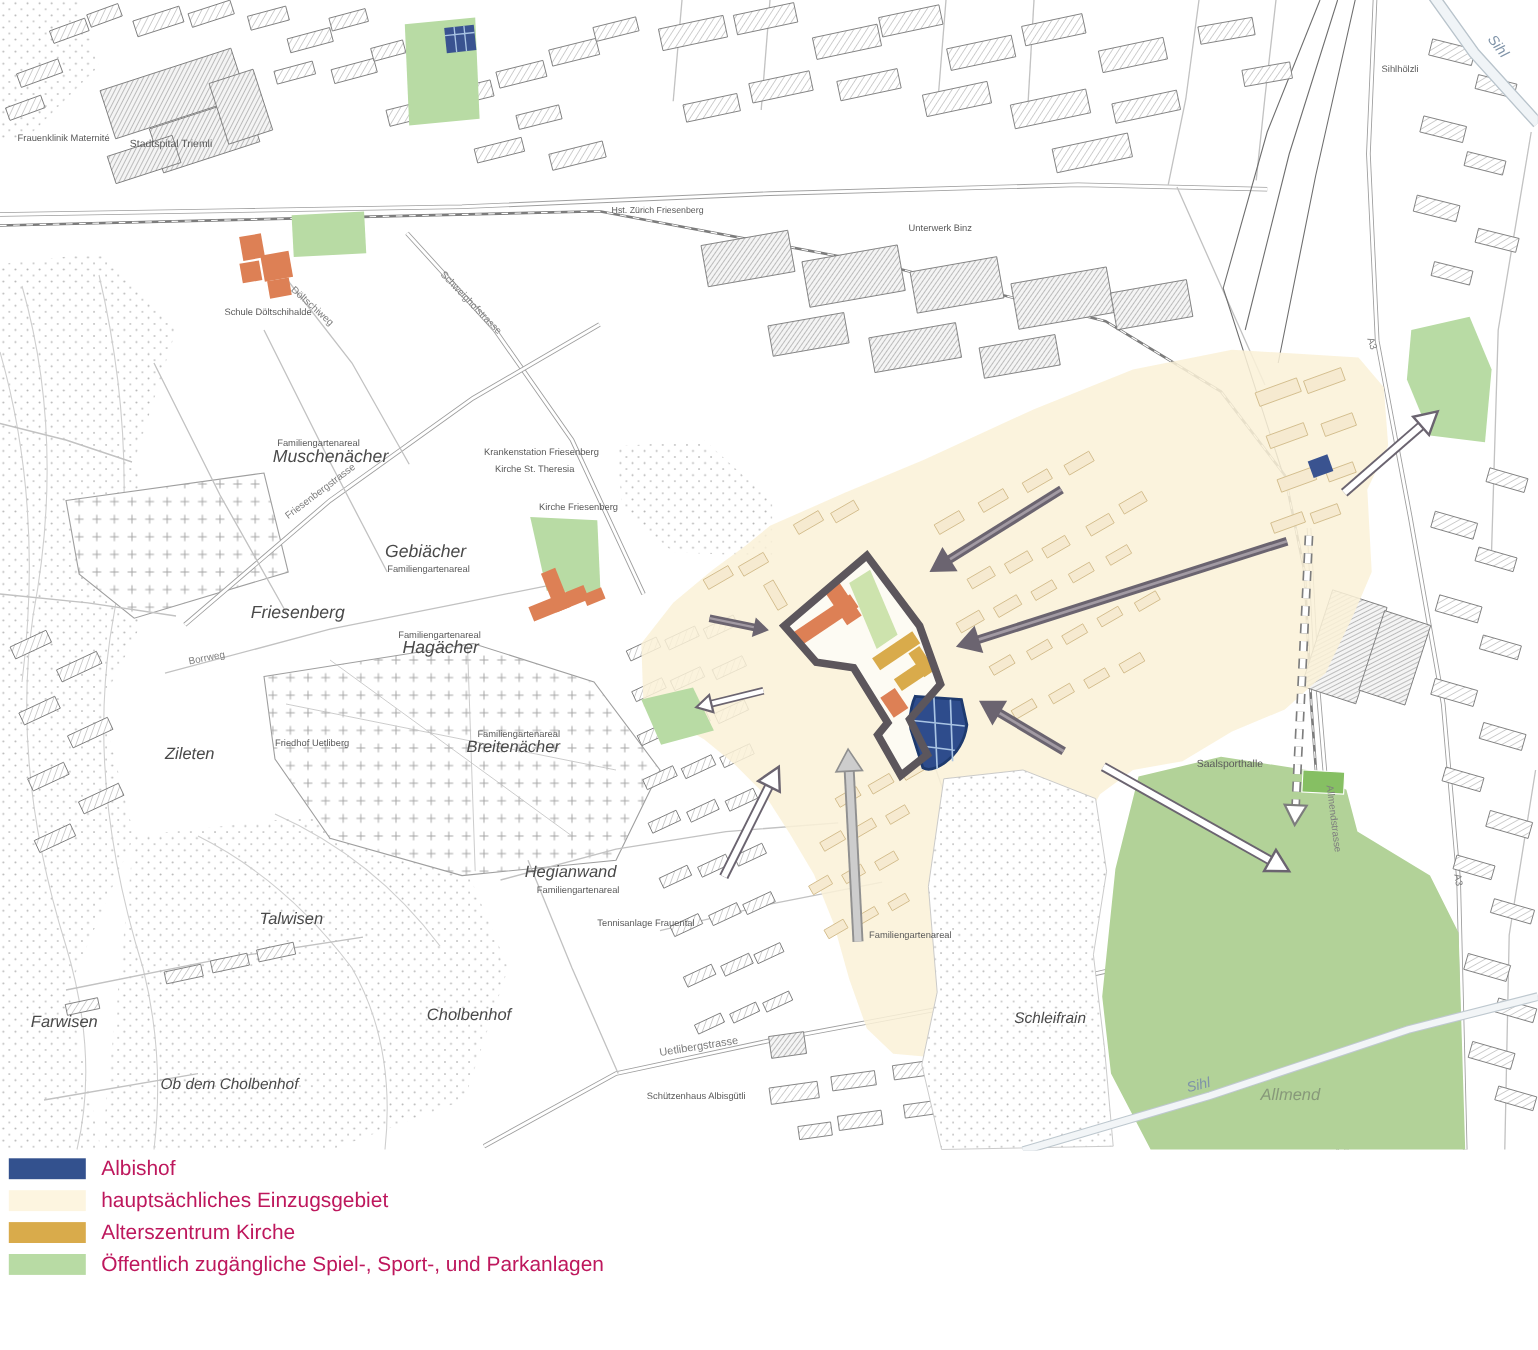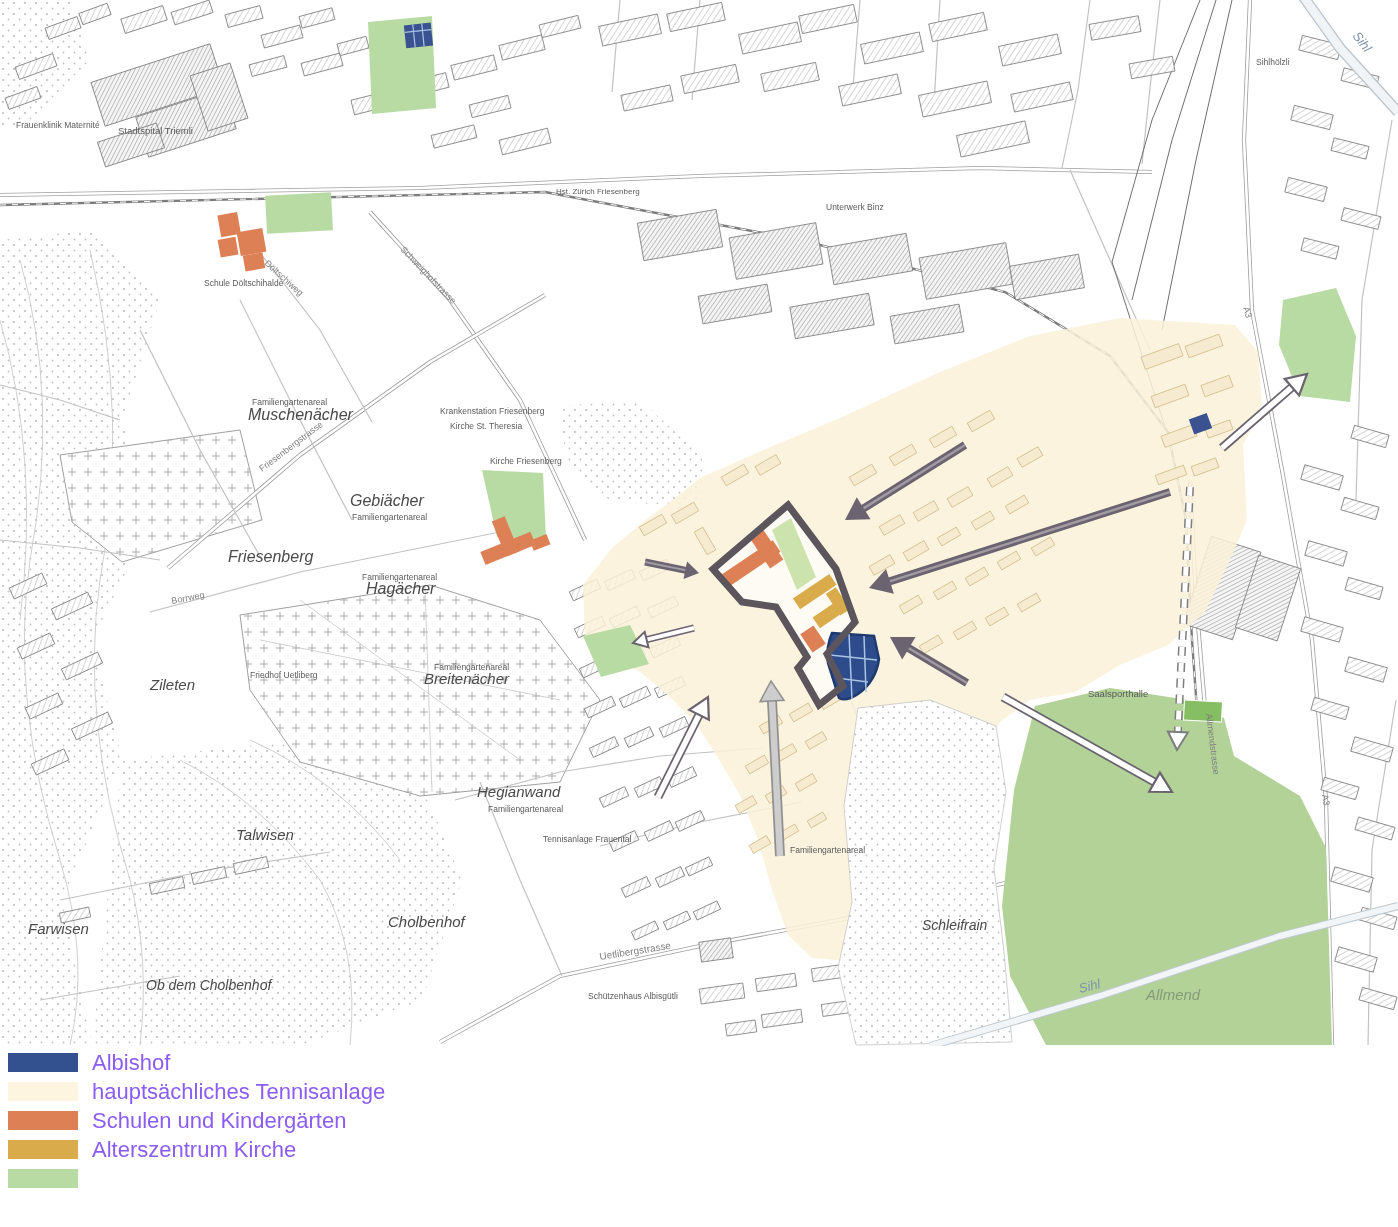--- a/index.html
+++ b/index.html
@@ -8,21 +8,21 @@
   svg{display:block;}
   
   .legend{position:absolute;left:8px;top:1048px;width:700px;}
   .legend-row{display:flex;align-items:center;height:29px;}
   .swatch{width:70px;height:19px;margin-right:14px;flex:0 0 70px;}
   .swatch.albishof{
     background-image:
       linear-gradient(to right, transparent 0 29%, #a9c4e4 29% 35%, transparent 35% 63%, #a9c4e4 63% 69%, transparent 69%),
       linear-gradient(to bottom, transparent 0 22%, #a9c4e4 22% 36%, transparent 36%);
   }
-  .legend-label{font-size:22px;color:#8b5cf6;white-space:nowrap;}
+  .legend-label{font-size:19px;color:#be185d;white-space:nowrap;}
   
   text{font-family:"Liberation Sans",sans-serif;}
 </style>
 </head>
 <body>
 
 <div class="map-wrap">
 <svg width="1398" height="1046" viewBox="0 0 1398 1046">
   <defs>
     <pattern id="hatch" width="5" height="5" patternUnits="userSpaceOnUse" patternTransform="rotate(45)">
@@ -462,26 +462,23 @@
 </svg>
 </div>
 
 <div class="legend">
   <div class="legend-row">
     <span class="swatch albishof" style="background: rgb(51, 81, 142);"></span>
     <span class="legend-label">Albishof</span>
   </div>
   <div class="legend-row">
     <span class="swatch" style="background: rgb(253, 245, 224);"></span>
-    <span class="legend-label">hauptsächliches Tennisanlage</span>
-  </div>
-  <div class="legend-row">
-    <span class="swatch" style="background: rgb(221, 128, 85);"></span>
-    <span class="legend-label">Schulen und Kindergärten</span>
+    <span class="legend-label">hauptsächliches Einzugsgebiet</span>
   </div>
   <div class="legend-row">
     <span class="swatch" style="background: rgb(217, 171, 75);"></span>
     <span class="legend-label">Alterszentrum Kirche</span>
   </div>
   <div class="legend-row">
     <span class="swatch" style="background: rgb(184, 219, 164);"></span>
+    <span class="legend-label">Öffentlich zugängliche Spiel-, Sport-, und Parkanlagen</span>
   </div>
 </div>
 
 </body></html>

